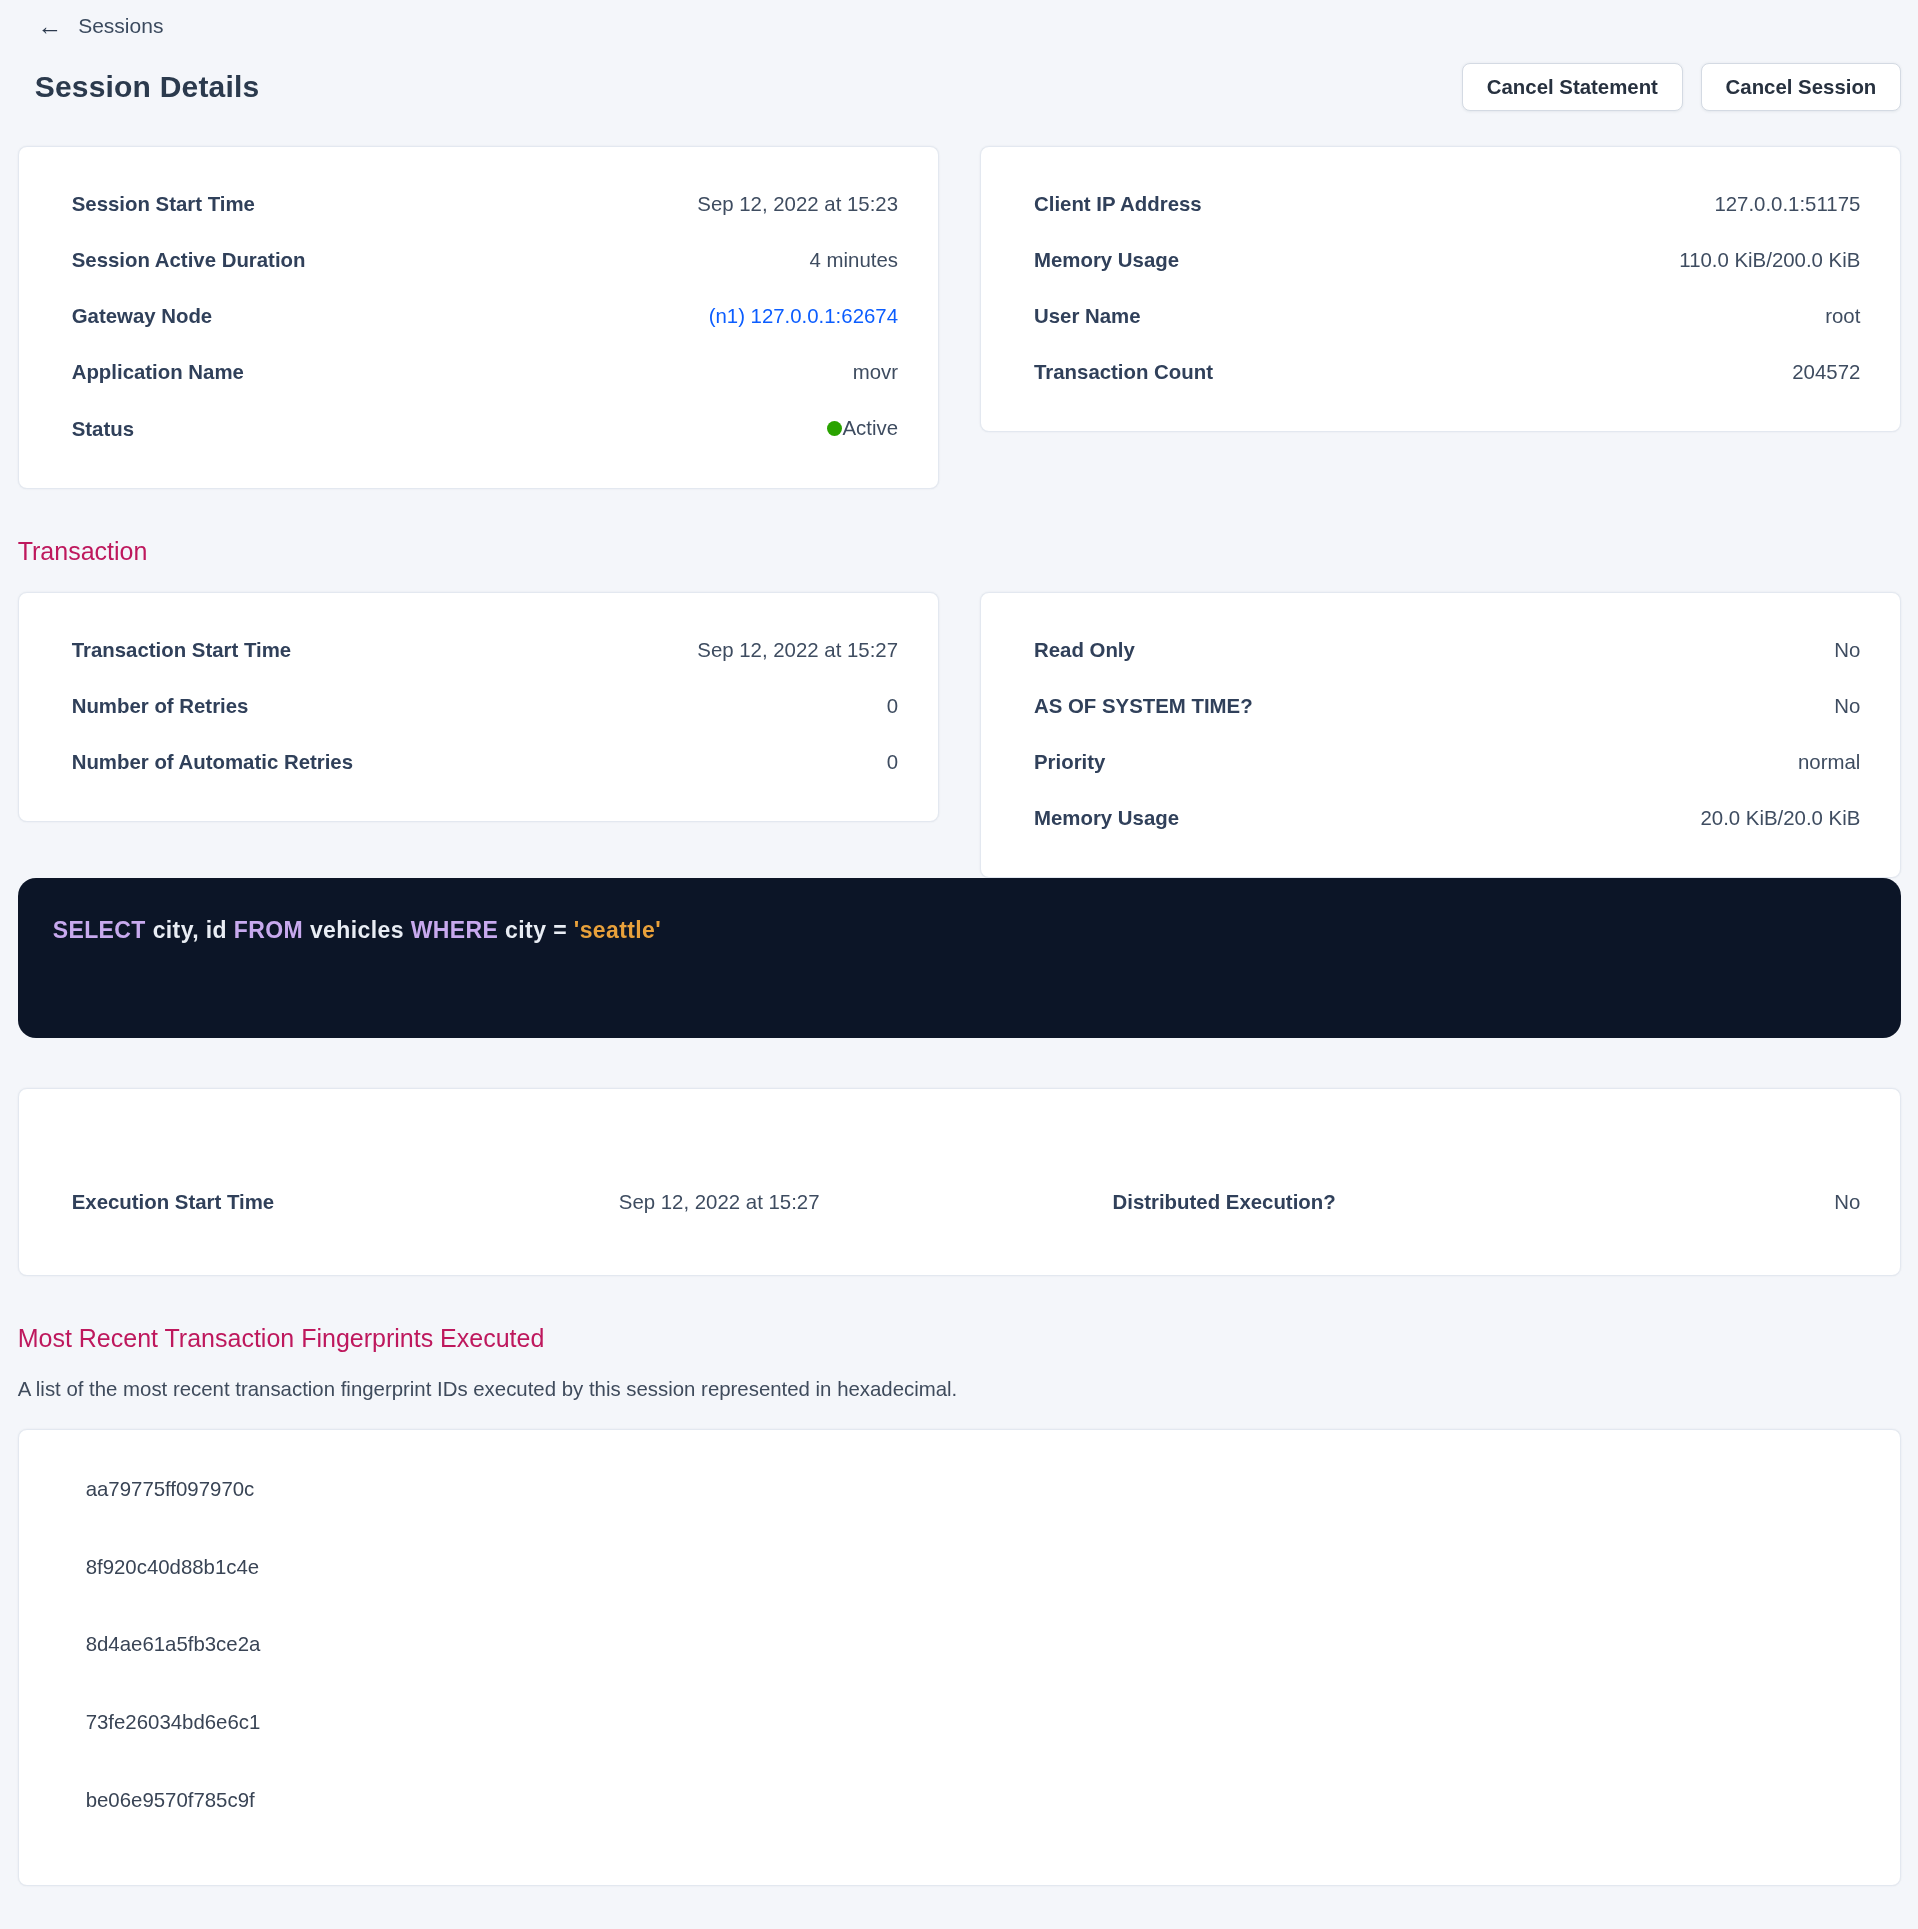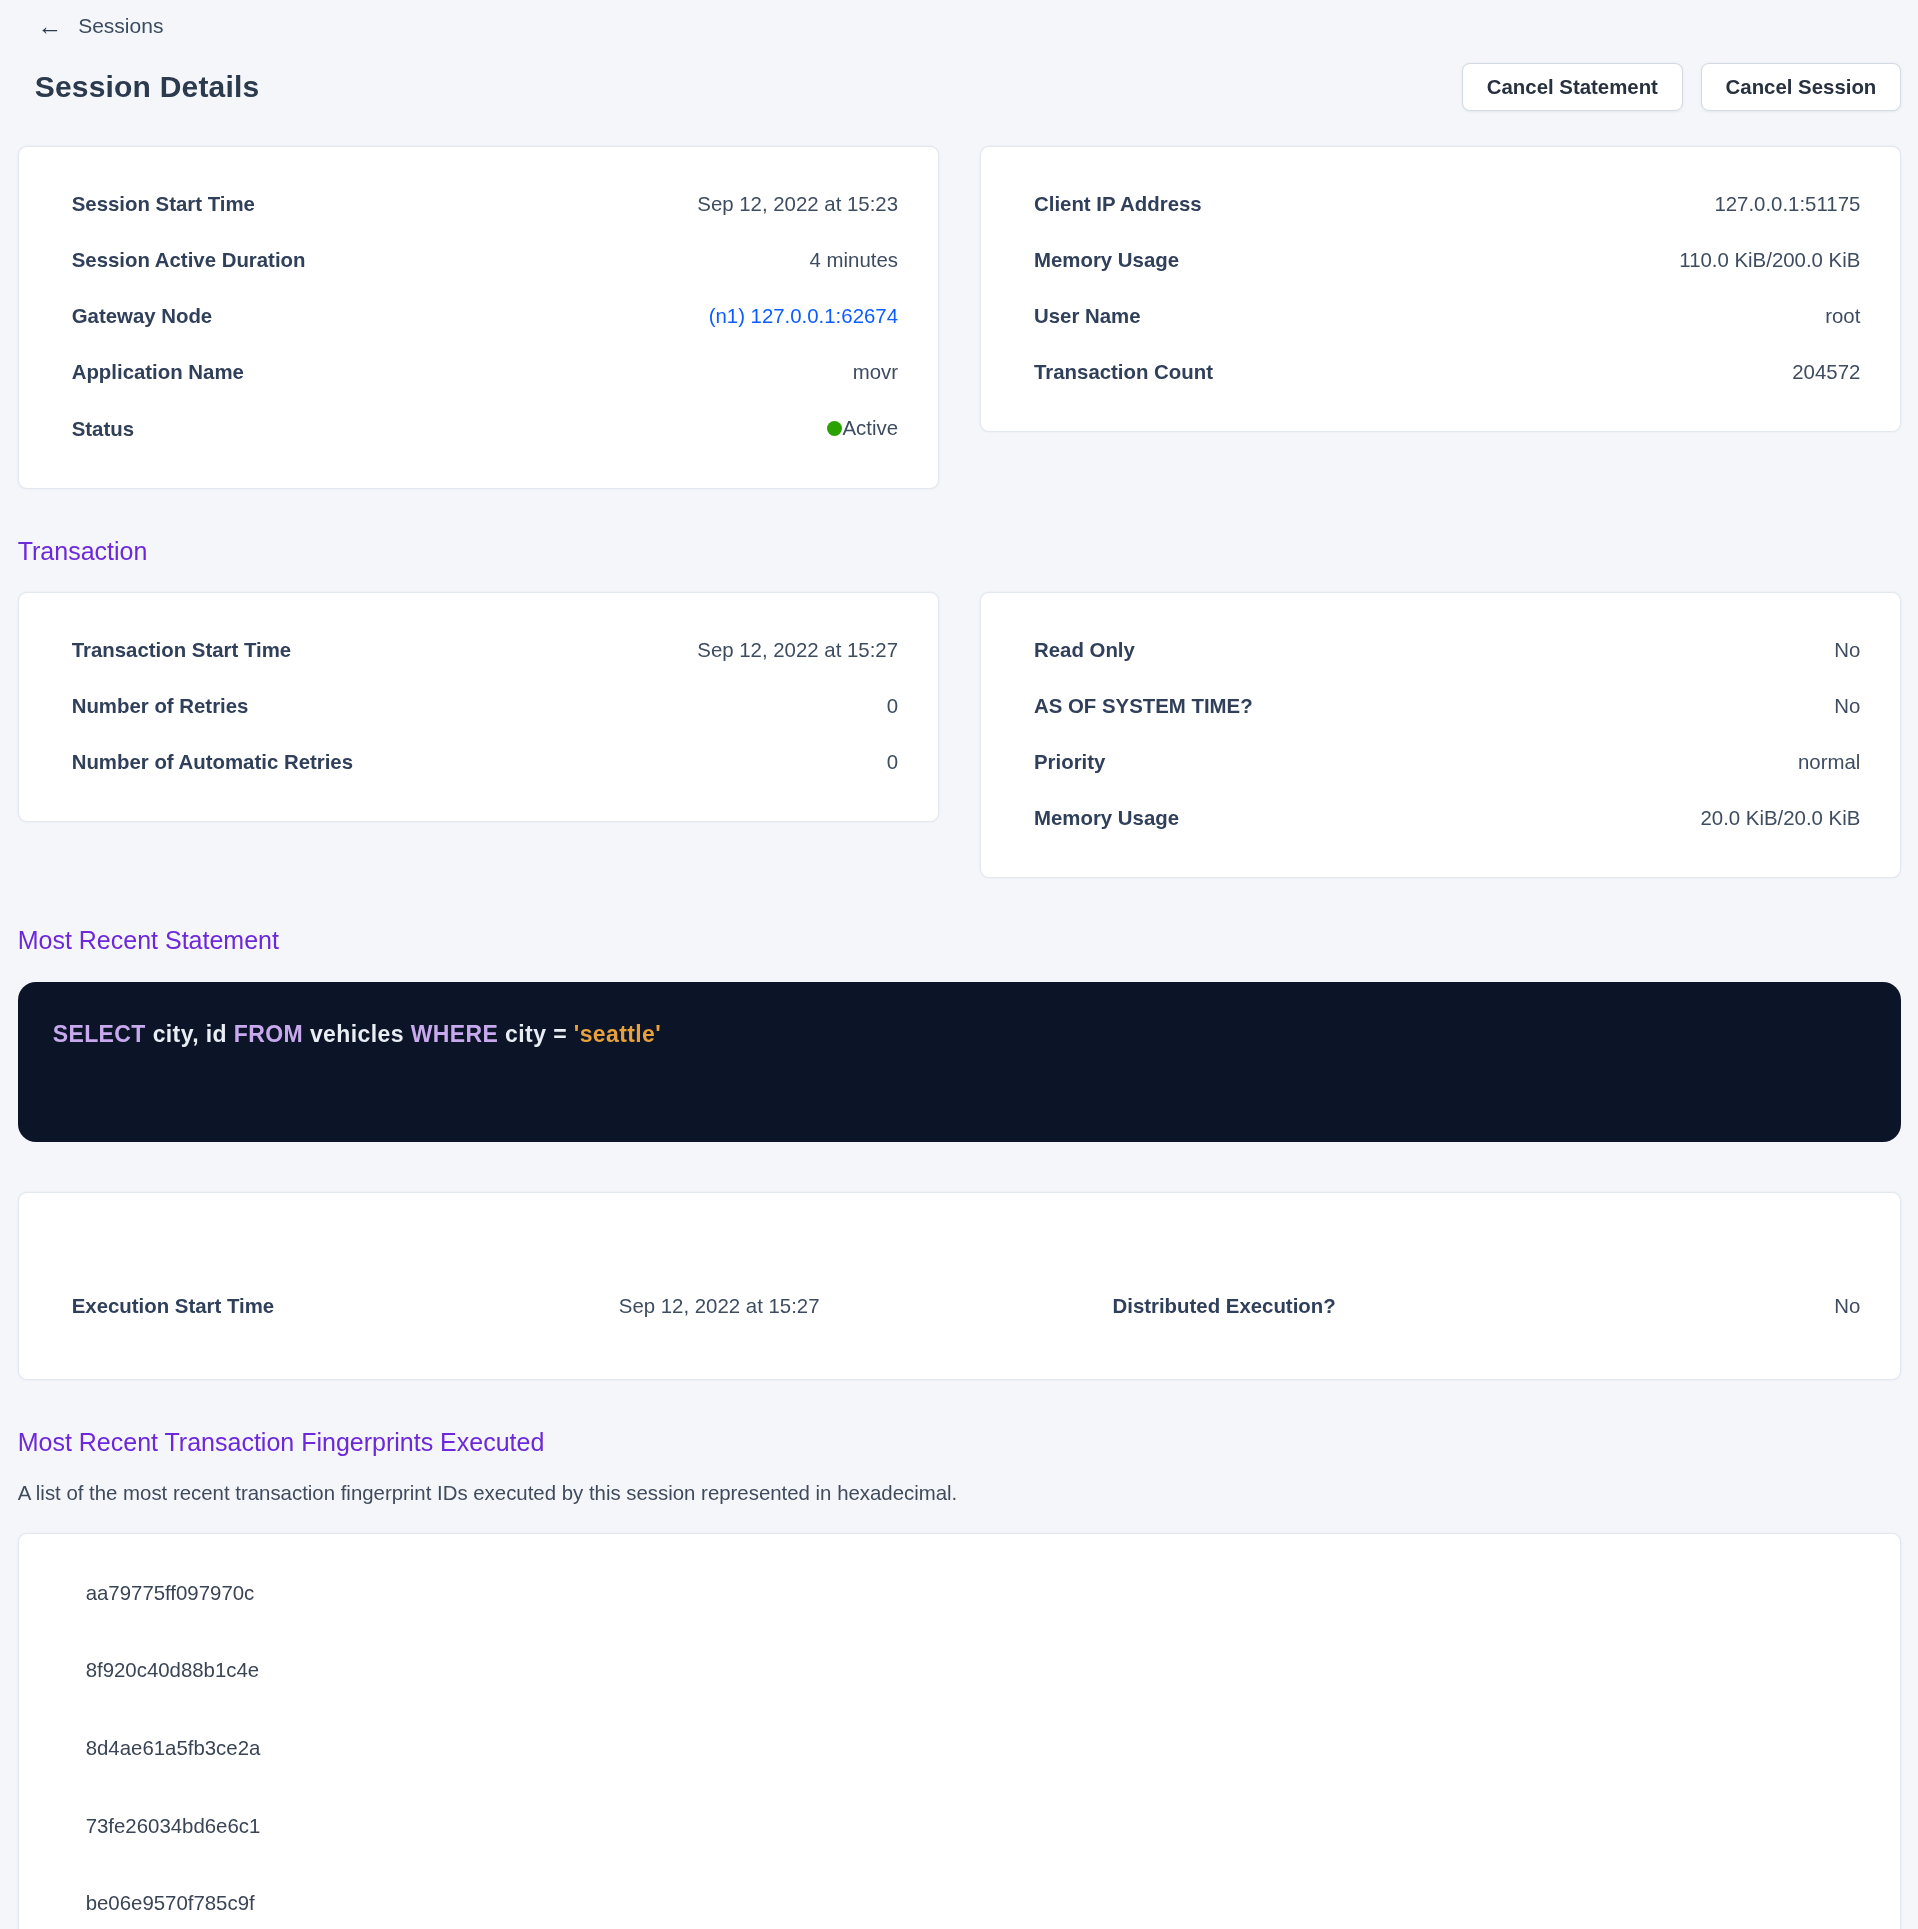--- a/index.html
+++ b/index.html
@@ -58,21 +58,21 @@
   .link { color: var(--accent-blue, #0b5dff); text-decoration: none; cursor: pointer; }
   .status-value { display: inline-flex; align-items: center; gap: 0; }
   .status-dot {
     width: 15px; height: 15px; border-radius: 50%;
     background: var(--status-active-green, #2aa300);
     display: inline-block;
   }
 
   
   .section-heading {
-    font-size: 25px; font-weight: 400; color: #6d28d9;
+    font-size: 25px; font-weight: 400; color: #be185d;
     margin: 48px 0 26.6px 0;
   }
 
   
   .code-block {
     background: var(--code-bg, #0c1527);
     border-radius: 18px;
     padding: 39px 35px 94px 35px;
     font-family: Liberation Sans, sans-serif;
     font-size: 23px; font-weight: 700; letter-spacing: 0.4px;
@@ -196,21 +196,20 @@
         <span class="kv-value">normal</span>
       </div>
       <div class="kv-row">
         <span class="kv-label">Memory Usage</span>
         <span class="kv-value">20.0 KiB/20.0 KiB</span>
       </div>
     </div>
   </div>
 
   
-  <h2 class="section-heading">Most Recent Statement</h2>
 
   <div class="code-block">
     <span class="tok-kw">SELECT</span>
     <span class="tok-plain">city, id</span>
     <span class="tok-kw">FROM</span>
     <span class="tok-plain">vehicles</span>
     <span class="tok-kw">WHERE</span>
     <span class="tok-plain">city =</span>
     <span class="tok-str">'seattle'</span>
   </div>

